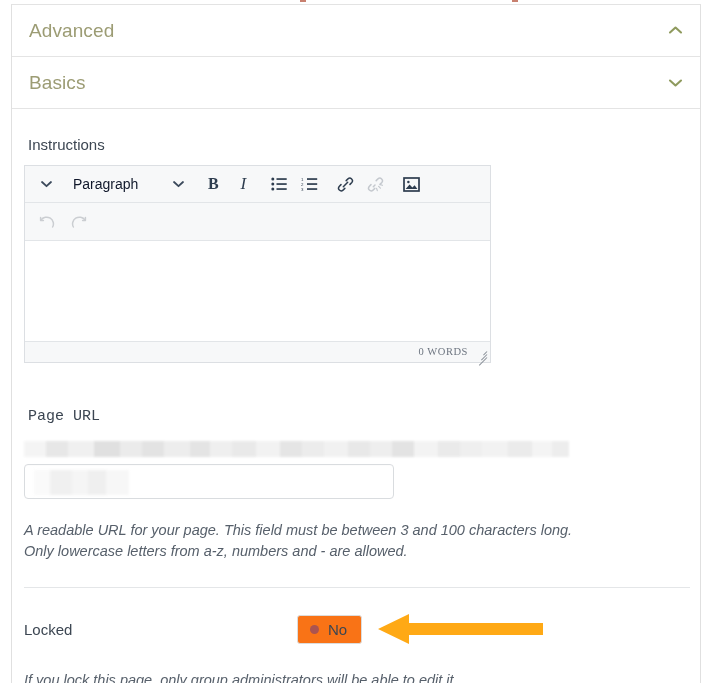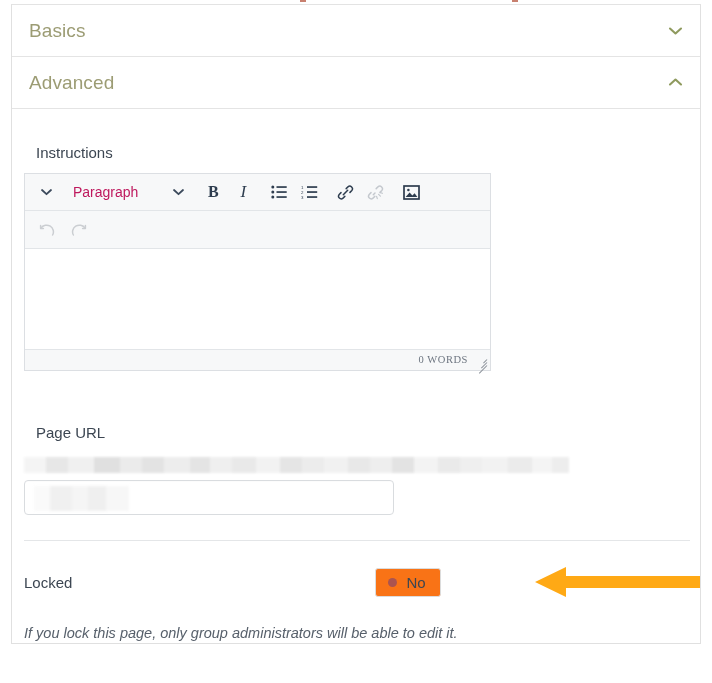--- a/index.html
+++ b/index.html
@@ -63,21 +63,21 @@
   }
   .chev { width: 17px; height: 11px; display: block; }
   .chev path { stroke: #8f9a5e; stroke-width: 2.1; fill: none; stroke-linecap: round; stroke-linejoin: round; }
 
   
   .acc-body { padding: 0; background: #fff; }
 
   .field-label {
     font-size: 15px;
     color: #3c4652;
-    margin: 12px;
+    margin: 4px;
     line-height: 1;
   }
 
   .instructions-block { padding: 24px 0 0 12px; }
   .instructions-block .field-label { margin-bottom: 13px; }
 
   
   .editor {
     width: 467px;
     border: 1px solid #dcdfe3;
@@ -109,21 +109,21 @@
   .tb-para {
     display: flex;
     align-items: center;
     gap: 34px;
     height: 30px;
     padding: 0 7px 0 12px;
     cursor: pointer;
   }
   .tb-para-label {
     font-size: 14px;
-    color: #be185d;
+    color: #0f172a;
     line-height: 1;
   }
   .mini-chev { width: 13px; height: 8px; display:block; }
   .mini-chev path { stroke: #3c4a5c; stroke-width: 1.8; fill:none; stroke-linecap: round; stroke-linejoin: round; }
 
   .bold-glyph { font-weight: 700; font-size: 16px; font-family: "Liberation Serif", serif; }
   .ital-glyph { font-style: italic; font-size: 17px; font-family: "Liberation Serif", serif; }
 
   .editor-canvas {
     height: 101px;
@@ -154,21 +154,21 @@
     height: 1px;
     background: #8a9099;
     transform-origin: right center;
     transform: rotate(-45deg);
   }
   .grip i:nth-child(1) { bottom: 2px; width: 11px; }
   .grip i:nth-child(2) { bottom: 5px; width: 8px; }
   .grip i:nth-child(3) { bottom: 8px; width: 5px; }
 
   
-  .url-block { padding: 42px 0 0 12px; }
+  .url-block { padding: 42px 0 0 12px; font-family: Liberation Mono, monospace; }
   .url-block .field-label { margin-bottom: 17px; }
 
   .redacted {
     height: 16px;
     width: 545px;
     margin-bottom: 7px;
     background:
       linear-gradient(90deg,
         #f4f4f4 0 22px, #e6e6e6 22px 44px, #f0f0f0 44px 70px, #dfdfdf 70px 96px,
         #eaeaea 96px 118px, #e2e2e2 118px 140px, #ededed 140px 166px, #e3e3e3 166px 186px,
@@ -216,21 +216,20 @@
     height: 1px;
     background: #e4e6e8;
   }
 
   
   .locked-row {
     display: flex;
     align-items: center;
     padding: 24px 0 0 12px;
     position: relative;
-    justify-content: space-between;
   }
   .locked-label {
     font-size: 15px;
     color: #3c4652;
     width: 273px;
     line-height: 1;
   }
   .toggle-btn {
     display: inline-flex;
     align-items: center;
@@ -268,33 +267,33 @@
 <body>
 
 <div class="cut-sliver">
   <span class="bit" style="left:300px;"></span>
   <span class="bit" style="left:512px;"></span>
 </div>
 
 <div class="panel">
 
   <div class="acc-header">
+    <span class="acc-title">Advanced</span>
+    <span>
+      <svg class="chev" viewBox="0 0 17 11" aria-hidden="true">
+          <path d="M3 7.5 L8.5 2.5 L14 7.5"></path>
+        </svg>
+    </span>
+  </div>
+
+  <div class="acc-header">
     <span class="acc-title">Basics</span>
     <span>
       <svg class="chev" viewBox="0 0 17 11" aria-hidden="true">
           <path d="M3 3.5 L8.5 8.5 L14 3.5"></path>
-        </svg>
-    </span>
-  </div>
-
-  <div class="acc-header">
-    <span class="acc-title">Advanced</span>
-    <span>
-      <svg class="chev" viewBox="0 0 17 11" aria-hidden="true">
-          <path d="M3 7.5 L8.5 2.5 L14 7.5"></path>
         </svg>
     </span>
   </div>
 
   <div class="acc-body">
 
     <div class="instructions-block">
       <div class="field-label">Instructions</div>
 
       <div class="editor">
@@ -421,20 +420,21 @@
     </div>
 
     <div class="url-block">
       <div class="field-label">Page URL</div>
       <div class="redacted"></div>
       <div class="url-input">
         <span class="blurred-value"></span>
       </div>
     </div>
 
+    <div class="help-text">A readable URL for your page. This field must be between 3 and 100 characters long. Only lowercase letters from a-z, numbers and - are allowed.</div>
 
     <div class="divider"></div>
 
     <div class="locked-row">
       <span class="locked-label">Locked</span>
 
       <span class="toggle-btn">
         <span class="toggle-dot"></span>
         <span class="toggle-text">No</span>
       </span>

